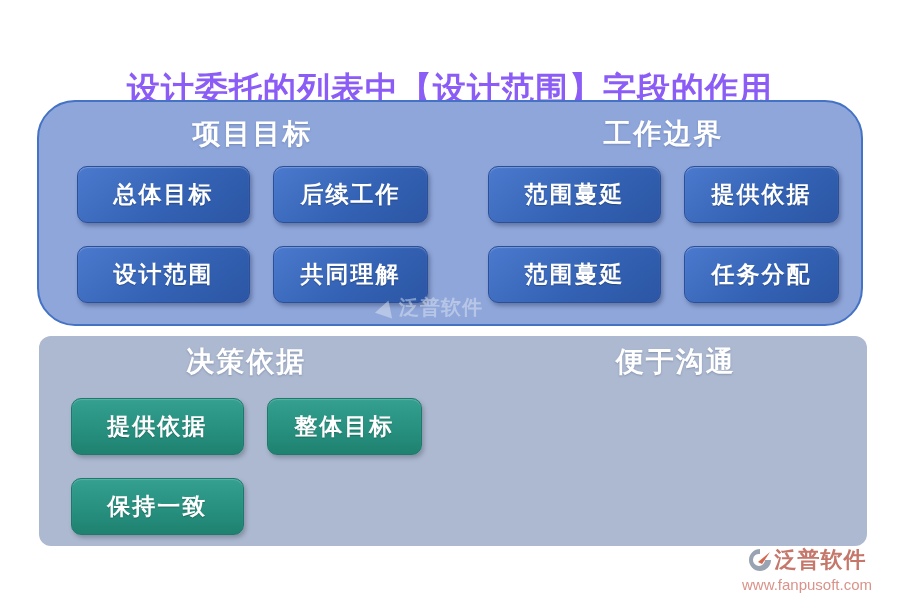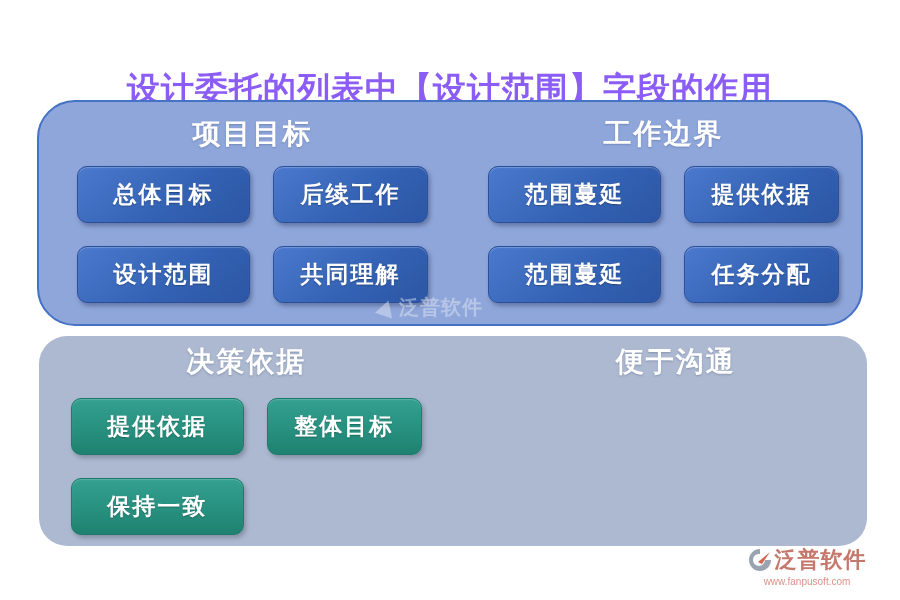--- a/index.html
+++ b/index.html
@@ -10,21 +10,21 @@
   .page-title{
     position:absolute;top:22px;left:0;width:900px;text-align:center;
     font-size:33px;font-weight:bold;color:#8b5cf6;letter-spacing:1px;margin-top:45px;
   }
   .panel{position:absolute;box-sizing:border-box;display:flex;flex-direction:row;}
   .panel-blue{
     left:37px;top:100px;width:826px;height:226px;border-radius:38px;
     background:#8fa6da;border:2px solid #4472c4;
   }
   .panel-gray{
-    left:39px;top:336px;width:828px;height:210px;border-radius:28px;
+    left:39px;top:336px;width:828px;height:210px;border-radius:12px;
     background:#adb9d0;
     gap:31px;
   }
   .section{width:50%;display:flex;flex-direction:column;align-items:center;padding-left:16px;}
   .section-header{
     margin-top:12px;height:40px;line-height:40px;text-align:center;
     font-size:28px;font-weight:bold;color:#ffffff;letter-spacing:2px;
     text-shadow:0 1px 2px rgba(60,80,120,.35);
   }
   .panel-gray .section-header{margin-top:6px;}
@@ -57,21 +57,21 @@
     border-bottom:16px solid #e8ecf5;transform:rotate(18deg);
   }
   .watermark .wm-text{font-size:20px;font-weight:bold;color:#e8ecf5;letter-spacing:1px;}
   .brand{
     position:absolute;right:8px;top:545px;width:170px;
     display:flex;flex-direction:column;align-items:center;
   }
   .brand-row{display:flex;align-items:center;gap:3px;}
   .brand-mark{width:24px;height:24px;display:block;}
   .brand-name{font-size:22px;font-weight:bold;color:#c5776b;letter-spacing:1px;}
-  .brand-url{font-size:10px;color:#d9938a;margin-top:1px;font-family:"Liberation Sans","DejaVu Sans",sans-serif;}
+  .brand-url{font-size:15px;color:#d9938a;margin-top:1px;font-family:"Liberation Sans","DejaVu Sans",sans-serif;}
 </style>
 </head>
 <body>
 
 <div class="page-title">设计委托的列表中【设计范围】字段的作用</div>
 
 <div class="panel panel-blue">
   <div class="section">
     <div class="section-header">项目目标</div>
     <div class="btn-grid">

